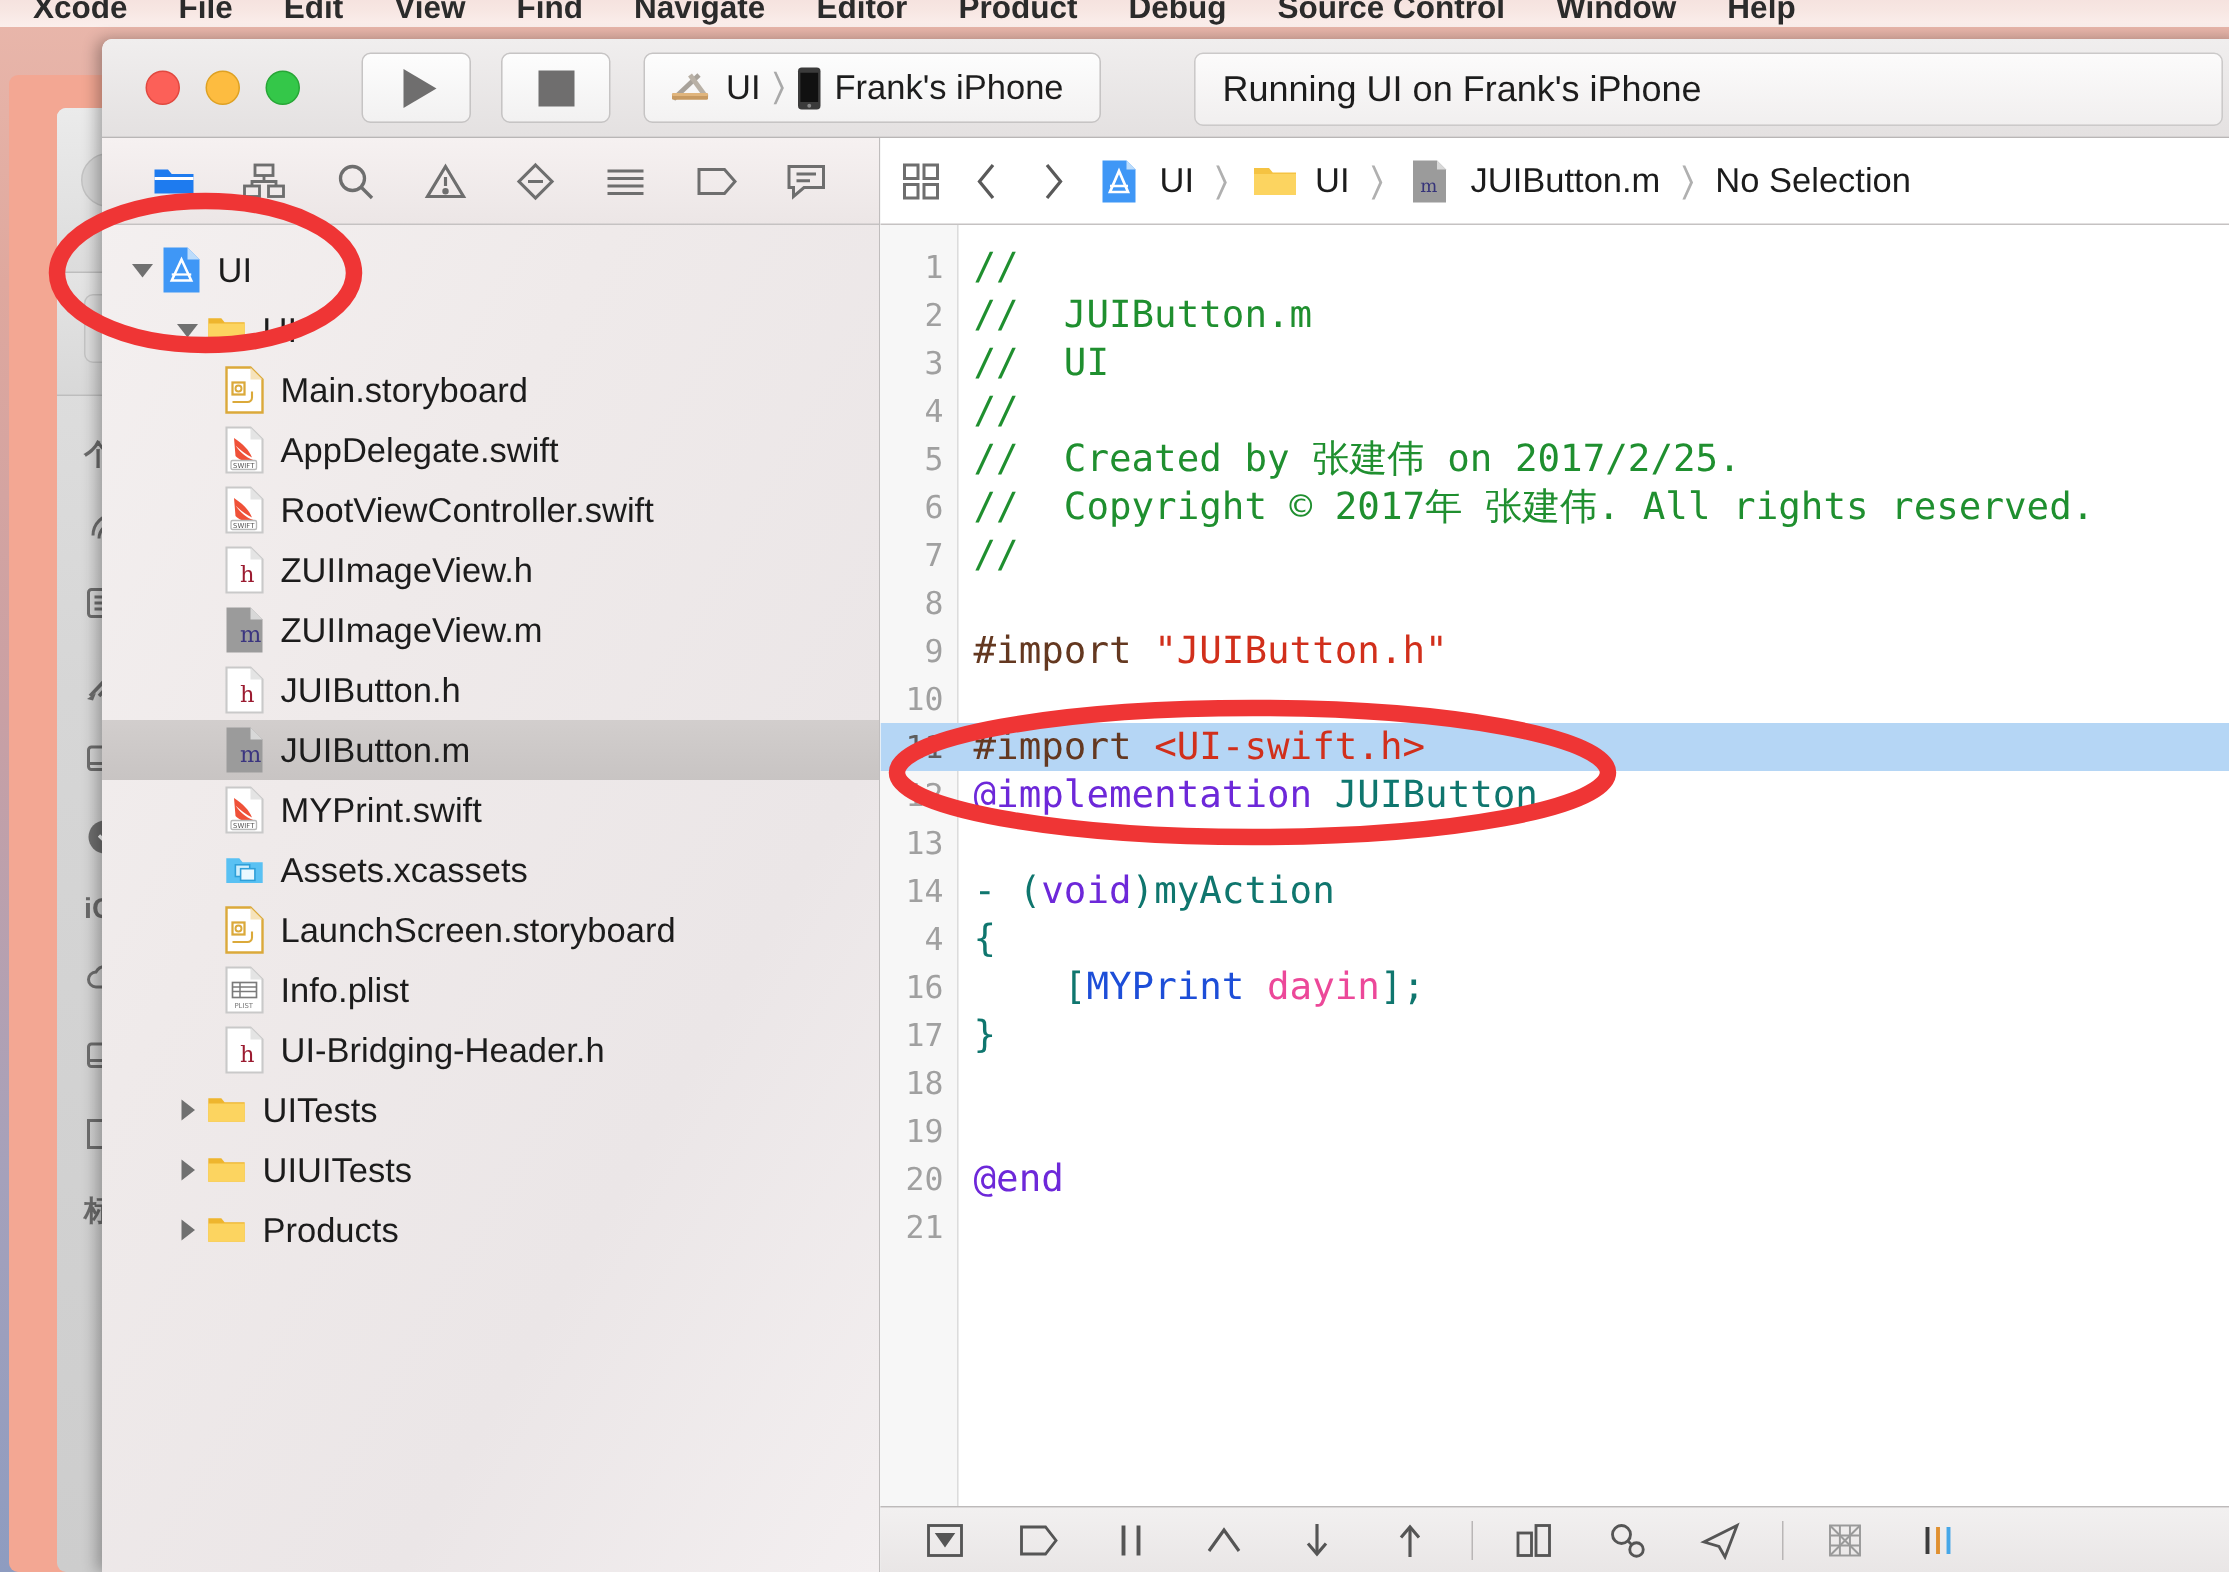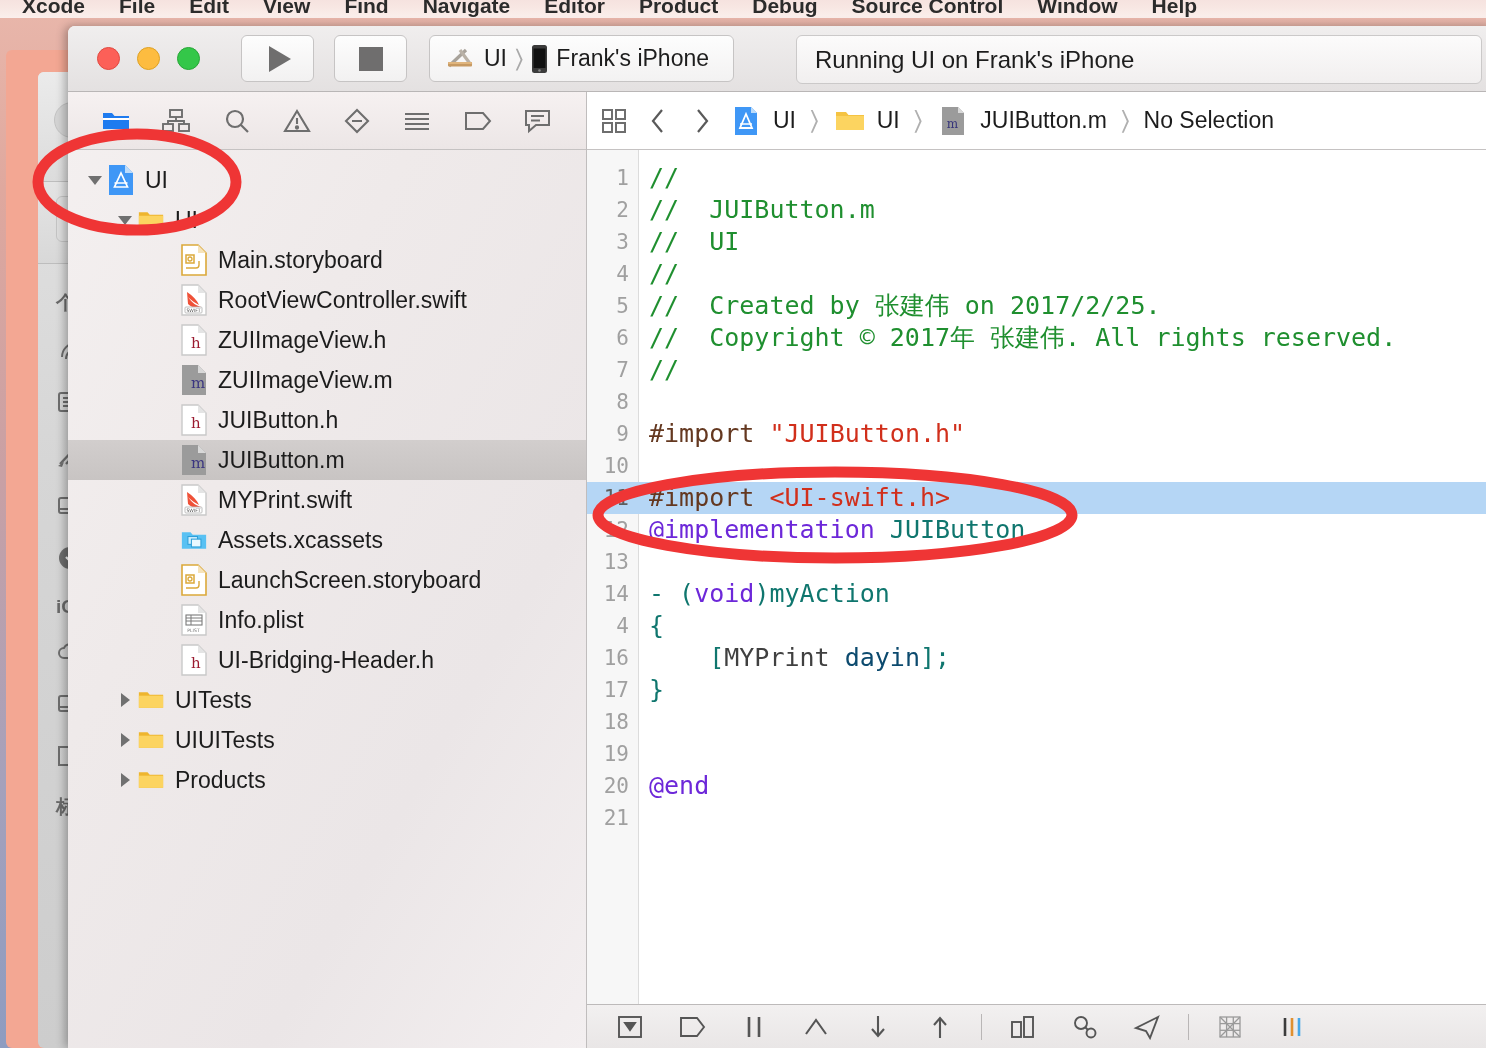--- a/index.html
+++ b/index.html
@@ -145,21 +145,21 @@
     height:40px; display:flex; align-items:center;
     font-size:23px; color:#1c1c1c; white-space:nowrap;
   }
   .row.sel { background:linear-gradient(180deg,#d2cecd,#c8c4c3); }
   .row .caret {
     width:26px; flex:0 0 26px; display:flex; align-items:center; justify-content:center;
   }
   .row .fico { width:26px; flex:0 0 26px; margin-right:11px; display:flex; align-items:center; justify-content:center; }
   .d0 { padding-left:14px; }
   .d1 { padding-left:44px; }
-  .d2 { padding-left:87px; }
+  .d2 { padding-left:56px; }
 
   
   .editor { flex:1; display:flex; flex-direction:column; background:#fff; }
   .jumpbar {
     height:58px; border-bottom:1px solid #c5c2c2; background:#ffffff;
     display:flex; align-items:center; gap:10px; padding-left:10px;
   }
   .jb-ic { width:34px; display:flex; align-items:center; justify-content:center; }
   .jb-sep { font-size:26px; color:#b0b0b0; font-weight:300; margin:0 4px; }
   .jb-t { font-size:23px; color:#1c1c1c; }
@@ -184,22 +184,22 @@
     font-family:"DejaVu Sans Mono", monospace;
   }
   .ln .txt { margin-left:62px; display:inline-block; line-height:32px; }
   .ln.hl { background:#b5d6f5; }
   .ln.hl .num { color:#5d5d5d; }
 
   .cm { color:#1f8f2f; }
   .pp { color:#643820; }
   .str { color:#d12f1b; }
   .kw { color:#6d28d9; }
-  .cls { color:#404040; }
-  .sel2 { color:#0c4a6e; }
+  .cls { color:#1d4ed8; }
+  .sel2 { color:#ec4899; }
   .pl { color:#0f766e; }
 
   
   .debugbar {
     height:44px; border-top:1px solid #bdbaba;
     background:linear-gradient(180deg,#f2f0f0,#e9e6e6);
     display:flex; align-items:center; padding-left:12px; gap:0;
     position:relative;
   }
   .debugbar .dic { width:62px; display:flex; align-items:center; justify-content:center; }
@@ -437,20 +437,33 @@
             <span class="fico">
               <svg width="26" height="32" viewBox="0 0 26 32">
                 <path d="M1 1 h16 l8 8 v22 H1 Z" fill="#fff" stroke="#dba93a" stroke-width="1.6"></path>
                 <path d="M17 1 l8 8 h-8 Z" fill="#f6e3bb"></path>
                 <rect x="5" y="11" width="8" height="8" fill="none" stroke="#dba93a" stroke-width="1.5"></rect>
                 <circle cx="9" cy="15" r="2" fill="none" stroke="#dba93a" stroke-width="1.3"></circle>
                 <path d="M5 24 h10 a3 3 0 0 0 3-3 v-4" fill="none" stroke="#dba93a" stroke-width="1.4"></path>
               </svg>
             </span>
             <span>Main.storyboard</span>
+          </div>
+          <div class="row d2">
+            <span class="caret"></span>
+            <span class="fico">
+              <svg width="26" height="32" viewBox="0 0 26 32">
+                <path d="M1 1 h16 l8 8 v22 H1 Z" fill="#fff" stroke="#c9c9c9" stroke-width="1.4"></path>
+                <path d="M17 1 l8 8 h-8 Z" fill="#e4e4e4"></path>
+                <path d="M6 8 c6 4 10 8 12 13 c-4-2-8-5-11-8 c4 6 9 9 13 10 c-5 2-10 0-13-3" fill="#ef5138"></path>
+                <rect x="4" y="23" width="17" height="6" rx="1" fill="#fff" stroke="#b8b8b8" stroke-width="0.9"></rect>
+                <text x="12.5" y="28" font-family="DejaVu Sans, sans-serif" font-size="4.6" fill="#555" text-anchor="middle">SWIFT</text>
+              </svg>
+            </span>
+            <span>AppDelegate.swift</span>
           </div>
           <div class="row d2">
             <span class="caret"></span>
             <span class="fico">
               <svg width="26" height="32" viewBox="0 0 26 32">
                 <path d="M1 1 h16 l8 8 v22 H1 Z" fill="#fff" stroke="#c9c9c9" stroke-width="1.4"></path>
                 <path d="M17 1 l8 8 h-8 Z" fill="#e4e4e4"></path>
                 <path d="M6 8 c6 4 10 8 12 13 c-4-2-8-5-11-8 c4 6 9 9 13 10 c-5 2-10 0-13-3" fill="#ef5138"></path>
                 <rect x="4" y="23" width="17" height="6" rx="1" fill="#fff" stroke="#b8b8b8" stroke-width="0.9"></rect>
                 <text x="12.5" y="28" font-family="DejaVu Sans, sans-serif" font-size="4.6" fill="#555" text-anchor="middle">SWIFT</text>

